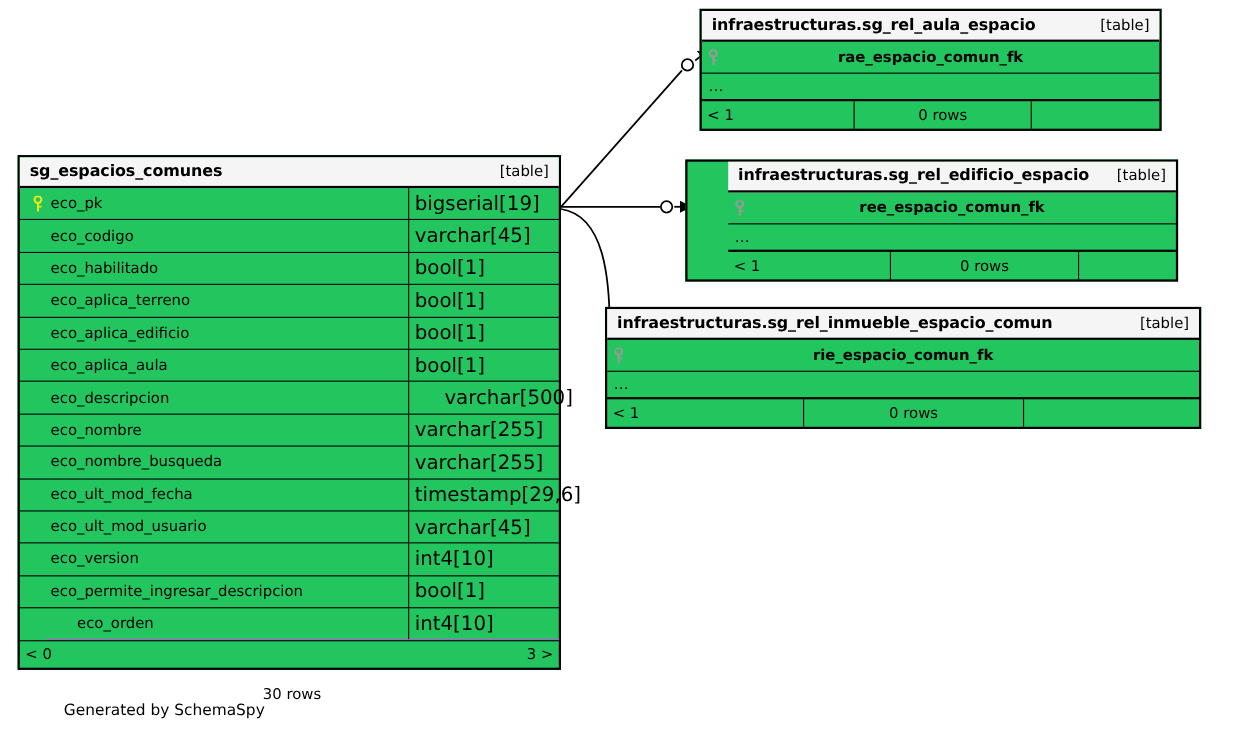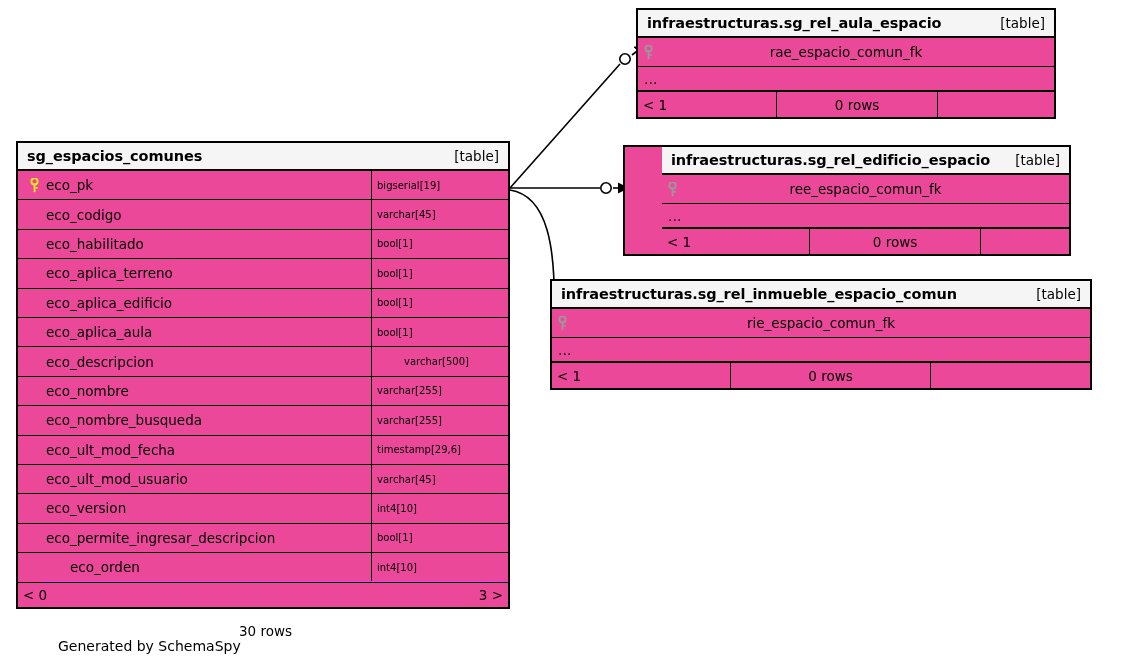--- a/index.html
+++ b/index.html
@@ -28,21 +28,21 @@
     left: 0; top: 0;
     width: 1133px;
     height: 667px;
     pointer-events: none;
   }
 
   
   .table-box {
     position: absolute;
     border: 2px solid #000000;
-    background: #ec4899;
+    background: #22c55e;
     box-sizing: border-box;
   }
 
   .tbl-header {
     display: flex;
     align-items: center;
     justify-content: space-between;
     background: #f5f5f5;
     border-bottom: 2px solid #000000;
     box-sizing: border-box;
@@ -79,21 +79,21 @@
     font-size: 13.5px;
     white-space: nowrap;
     overflow: hidden;
   }
   .col-type {
     display: flex;
     align-items: center;
     box-sizing: border-box;
     border-left: 1px solid #000000;
     padding-left: 5px;
-    font-size: 10px;
+    font-size: 18px;
     white-space: nowrap;
   }
 
   .key-slot {
     width: 20px;
     min-width: 20px;
     display: flex;
     align-items: center;
     justify-content: center;
   }
@@ -112,20 +112,21 @@
   }
 
   
   .fk-row {
     display: flex;
     align-items: center;
     height: 29px;
     border-bottom: 1px solid #000000;
     box-sizing: border-box;
     position: relative;
+    font-weight: bold;
   }
   .fk-row .fk-label {
     position: absolute;
     left: 0; right: 0;
     text-align: center;
     font-size: 13.5px;
   }
 
   
   .tbl-footer {

